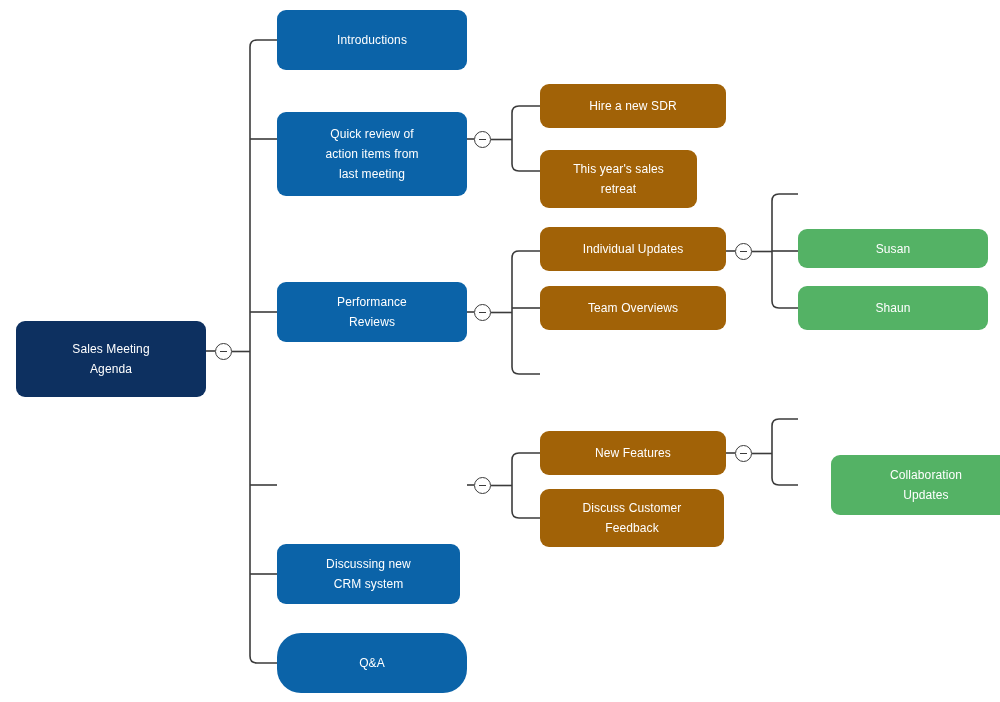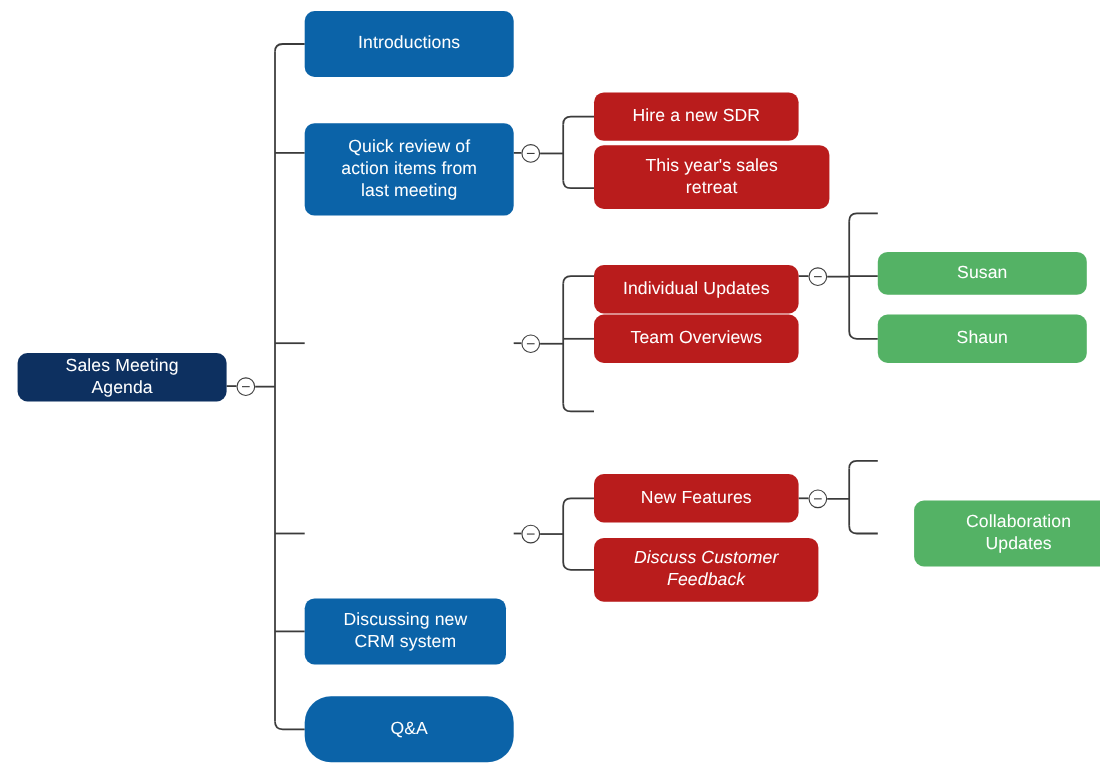--- a/index.html
+++ b/index.html
@@ -28,29 +28,29 @@
   }
   .node {
     position: absolute;
     box-sizing: border-box;
     border-radius: 9px;
     display: flex;
     align-items: center;
     justify-content: center;
     text-align: center;
     color: #ffffff;
-    font-size: 16px;
+    font-size: 12px;
     line-height: 20px;
     letter-spacing: 0.1px;
     padding: 2px 10px;
     white-space: pre-line;
   }
   .node.root   { background: #0d3060; }
   .node.lvl1   { background: #0b63a8; }
-  .node.lvl2   { background: #b91c1c; }
+  .node.lvl2   { background: #a16207; }
   .node.lvl3   { background: #54b265; }
 
   .toggle {
     position: absolute;
     width: 17px;
     height: 17px;
     border-radius: 50%;
     background: #ffffff;
     border: 1.3px solid #3b3b3b;
     box-sizing: border-box;
@@ -102,67 +102,69 @@
       <path d="M 772 301 Q 772 308 779 308 L 798 308" fill="none" stroke="#3b3b3b" stroke-width="1.6"></path>
       <line x1="726" y1="251" x2="735" y2="251" stroke="#3b3b3b" stroke-width="1.6"></line>
       <line x1="752" y1="453.5" x2="772" y2="453.5" stroke="#3b3b3b" stroke-width="1.6"></line>
       <line x1="772" y1="426" x2="772" y2="478" stroke="#3b3b3b" stroke-width="1.6"></line>
       <path d="M 772 426 Q 772 419 779 419 L 798 419" fill="none" stroke="#3b3b3b" stroke-width="1.6"></path>
       <path d="M 772 478 Q 772 485 779 485 L 798 485" fill="none" stroke="#3b3b3b" stroke-width="1.6"></path>
       <line x1="726" y1="453" x2="735" y2="453" stroke="#3b3b3b" stroke-width="1.6"></line>
       <line x1="206" y1="351" x2="215" y2="351" stroke="#3b3b3b" stroke-width="1.6"></line>
     </svg>
 
-  <div class="node root" style="left: 16px; top: 321px; width: 190px; height: 44px;">Sales Meeting
+  <div class="node root" style="left: 16px; top: 321px; width: 190px; height: 76px;">Sales Meeting
 Agenda</div>
   <div class="toggle" style="left: 215px; top: 343px;">
     <span class="minus"></span>
   </div>
 
   <div class="node lvl1" style="left: 277px; top: 10px; width: 190px; height: 60px;">Introductions</div>
 
   <div class="node lvl1" style="left: 277px; top: 97px; width: 190px; height: 84px; margin-top: 15px;">Quick review of
 action items from
 last meeting</div>
   <div class="toggle" style="left: 474px; top: 131px;">
     <span class="minus"></span>
   </div>
 
+  <div class="node lvl1" style="left: 277px; top: 282px; width: 190px; height: 60px;">Performance
+Reviews</div>
   <div class="toggle" style="left: 474px; top: 304px;">
     <span class="minus"></span>
   </div>
 
   <div class="toggle" style="left: 474px; top: 477px;">
     <span class="minus"></span>
   </div>
 
   <div class="node lvl1" style="left: 277px; top: 544px; width: 183px; height: 60px;">Discussing new
 CRM system</div>
 
   <div class="node lvl1" style="left: 277px; top: 633px; width: 190px; height: 60px; border-radius: 24px;">Q&amp;A</div>
 
   <div class="node lvl2" style="left: 540px; top: 84px; width: 186px; height: 44px;">Hire a new SDR</div>
 
-  <div class="node lvl2" style="left: 540px; top: 132px; width: 214px; height: 58px;">This year's sales
+  <div class="node lvl2" style="left: 540px; top: 150px; width: 157px; height: 58px;">This year's sales
 retreat</div>
 
-  <div class="node lvl2" style="left: 540px; top: 241px; width: 186px; height: 44px;">Individual Updates</div>
+  <div class="node lvl2" style="left: 540px; top: 227px; width: 186px; height: 44px;">Individual Updates</div>
   <div class="toggle" style="left: 735px; top: 243px;">
     <span class="minus"></span>
   </div>
 
   <div class="node lvl2" style="left: 540px; top: 286px; width: 186px; height: 44px;">Team Overviews</div>
 
 
   <div class="node lvl2" style="left: 540px; top: 431px; width: 186px; height: 44px;">New Features</div>
   <div class="toggle" style="left: 735px; top: 445px;">
     <span class="minus"></span>
   </div>
 
-  <div class="node lvl2" style="left: 540px; top: 489px; width: 204px; height: 58px; font-style: italic;">Discuss Customer
+  <div class="node lvl2" style="left: 540px; top: 489px; width: 184px; height: 58px;">Discuss Customer
 Feedback</div>
 
   <div class="node lvl3" style="left: 798px; top: 229px; width: 190px; height: 39px;">Susan</div>
   <div class="node lvl3" style="left: 798px; top: 286px; width: 190px; height: 44px;">Shaun</div>
   <div class="node lvl3" style="left: 831px; top: 455px; width: 190px; height: 60px;">Collaboration
 Updates</div>
 
 </div>
 
 </body></html>

